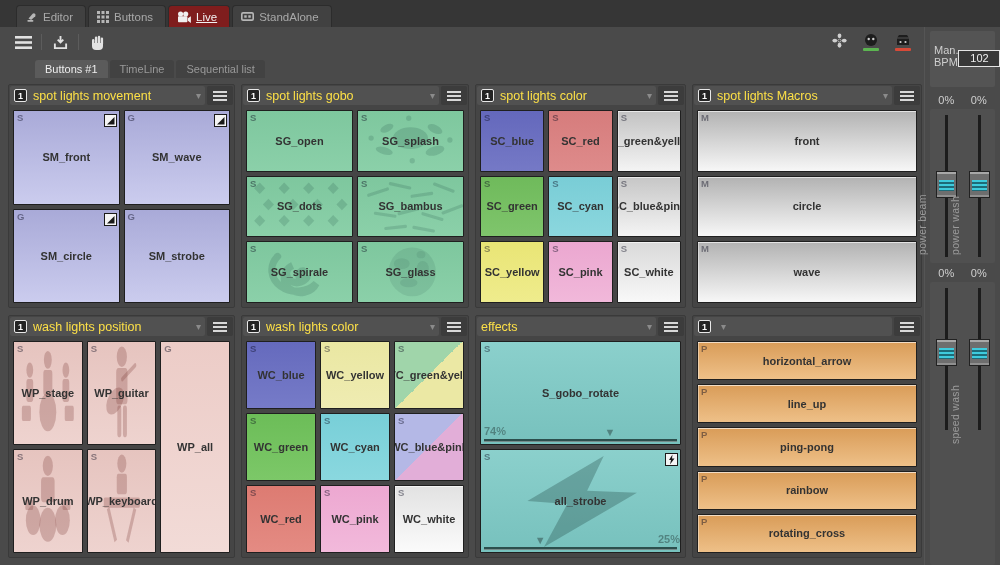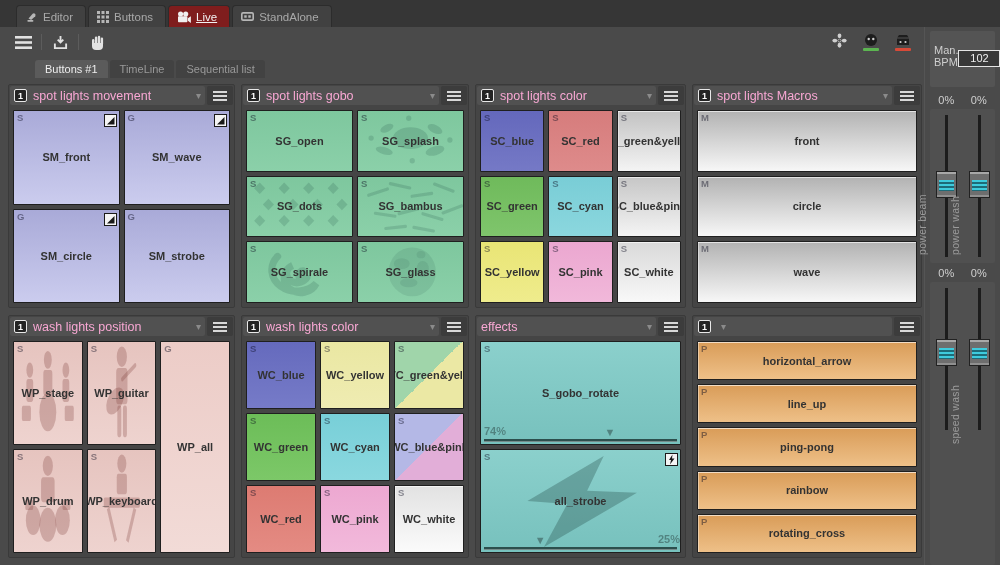--- a/index.html
+++ b/index.html
@@ -33,21 +33,21 @@
 
   
   .main { flex:1; padding:6px 2px 0 8px; min-height:0; }
   #groups-grid { display:grid; grid-template-columns:227px 228px 211px 230px;
     grid-template-rows:224px 243px; gap:7px 6px; }
   .group { border:1px solid #3a3a3a; background:#454545; display:flex; flex-direction:column; border-radius:2px; }
   .ghead { height:21px; display:flex; align-items:stretch; gap:2px; padding:1px; flex:0 0 auto; }
   .gtitlebar { flex:1; background:#515151; display:flex; align-items:center; padding:0 4px; border-radius:2px; }
   .gnum { width:13px; height:13px; background:#242424; border:1px solid #e8e8e8; border-radius:2px;
     color:#fff; font-size:9px; font-weight:bold; display:flex; align-items:center; justify-content:center; margin-right:6px; }
-  .gtitle { color:#f9a8d4; font-size:12.5px; flex:1; white-space:nowrap; overflow:hidden; }
+  .gtitle { color:#fde047; font-size:12.5px; flex:1; white-space:nowrap; overflow:hidden; }
   .gchev { color:#8b8b8b; font-size:10px; margin-left:4px; }
   .gmenu { width:26px; background:#3c3c3c; border-radius:2px; display:flex; flex-direction:column;
     align-items:center; justify-content:center; gap:2px; }
   .gmenu i { display:block; width:14px; height:2px; background:#d8d8d8; }
   .gbody { flex:1; display:grid; gap:4px; padding:4px; min-height:0; }
 
   
   .pbtn { position:relative; border:1px solid #1f1f1f; border-radius:1px; display:flex;
     align-items:center; justify-content:center; overflow:hidden; }
   .pbtn .lbl { position:relative; z-index:3; font-size:11px; font-weight:bold; color:#333; text-align:center; }

